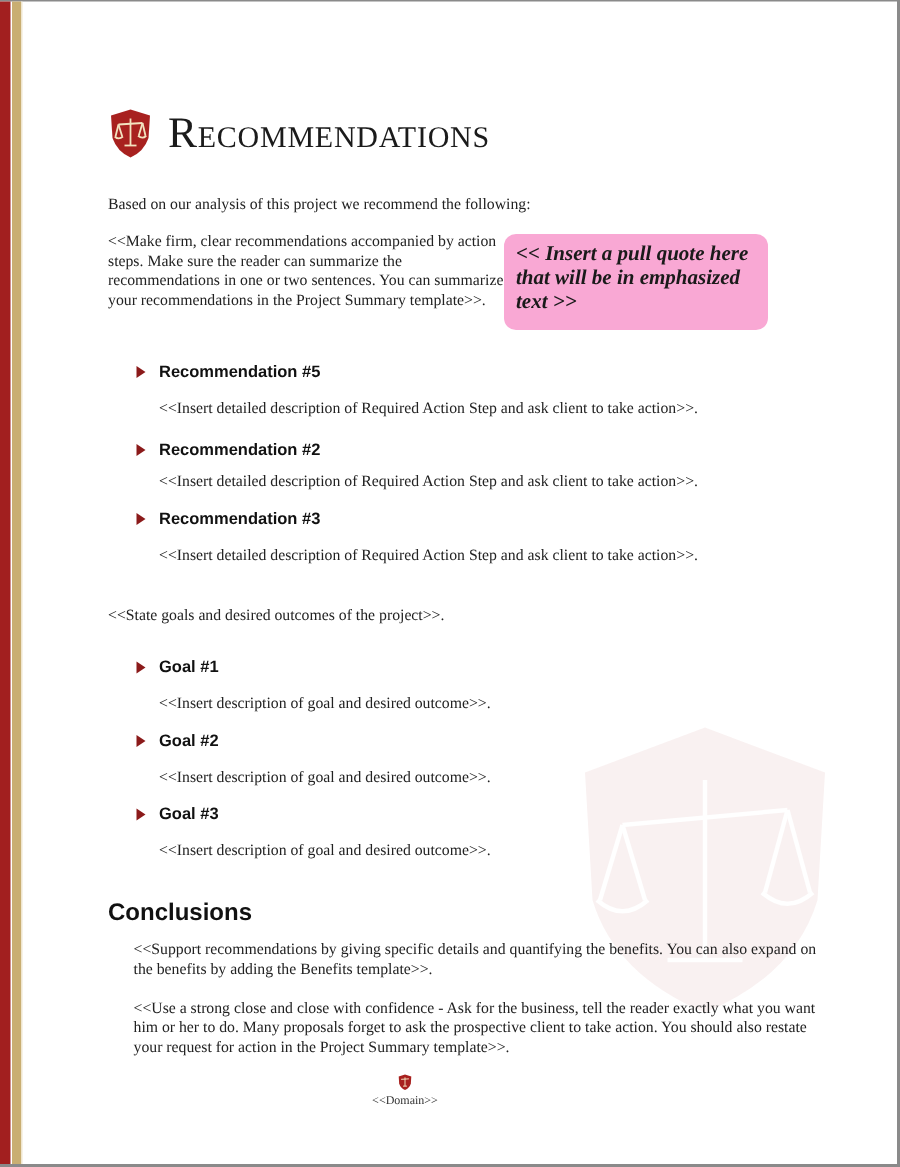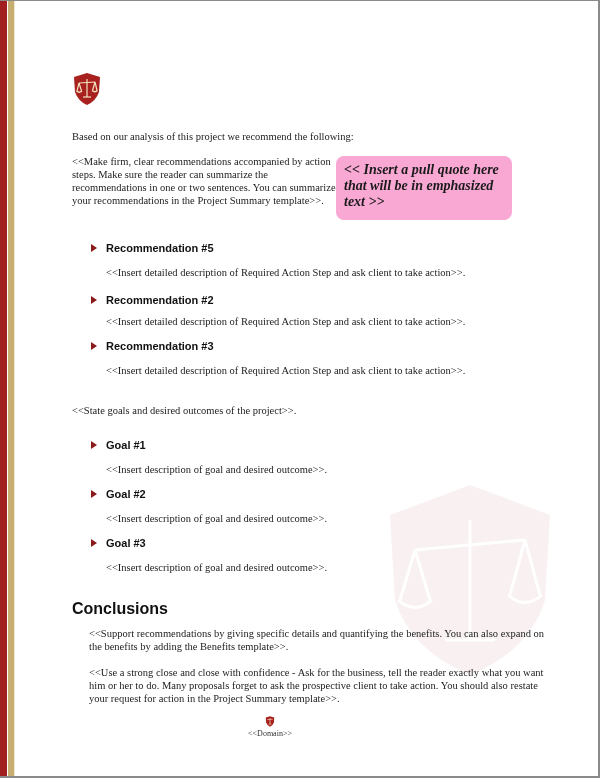--- a/index.html
+++ b/index.html
@@ -90,20 +90,21 @@
       <line x1="7" y1="11" x2="23" y2="10"></line>
       <line x1="7" y1="11" x2="5" y2="19"></line>
       <line x1="7" y1="11" x2="9.5" y2="19"></line>
       <line x1="23" y1="10" x2="20.5" y2="18.5"></line>
       <line x1="23" y1="10" x2="25" y2="18.5"></line>
       <path d="M4.5 19 Q7 21.5 10 19"></path>
       <path d="M20 18.5 Q23 21 25.5 18.5"></path>
       <line x1="11" y1="25" x2="19" y2="25"></line>
     </g>
   </svg>
+  <span class="title-text">Recommendations</span>
 </div>
 
 <div class="para intro">Based on our analysis of this project we recommend the following:</div>
 <div class="para lead">&lt;&lt;Make firm, clear recommendations accompanied by action steps.  Make sure the reader can summarize the recommendations in one or two sentences.  You can summarize your recommendations in the Project Summary template&gt;&gt;.</div>
 <div class="pullquote">&lt;&lt; Insert a pull quote here that will be in emphasized text &gt;&gt;</div>
 
 <div class="bullet-item" style="top:242px;">
   <span class="arrow"></span>
   <span class="bullet-label">Recommendation #5</span>
 </div>

